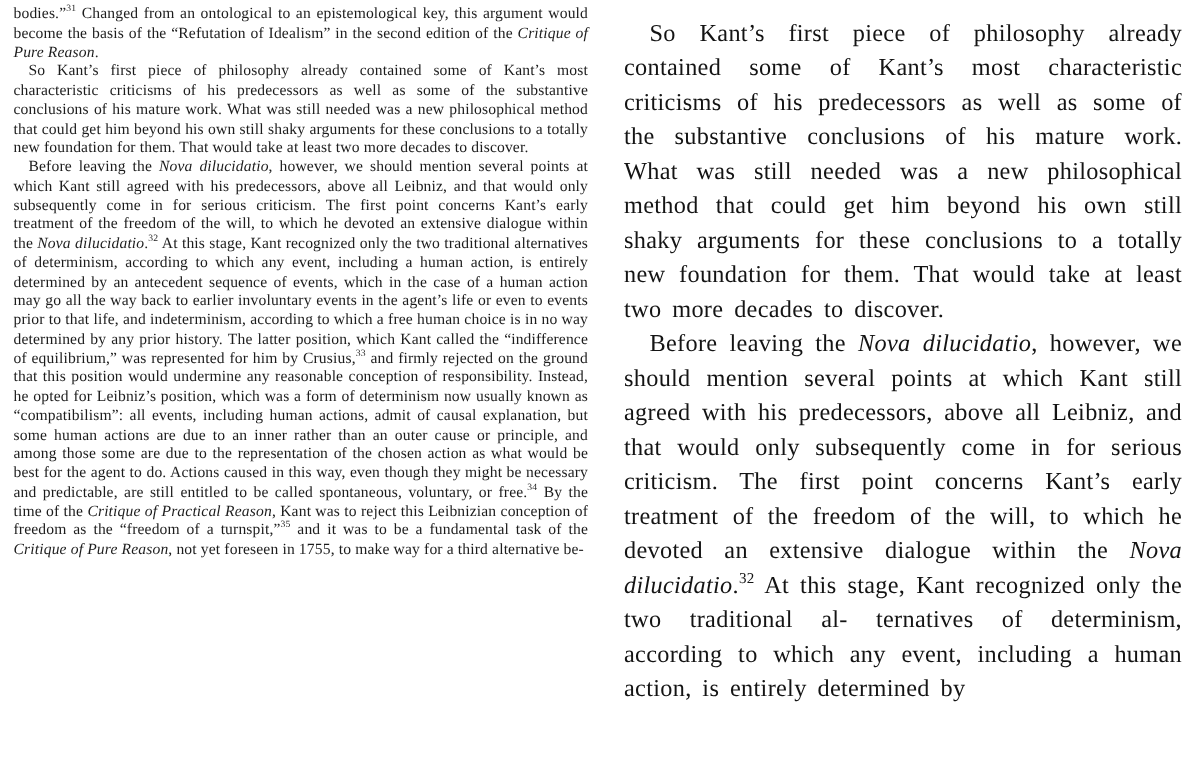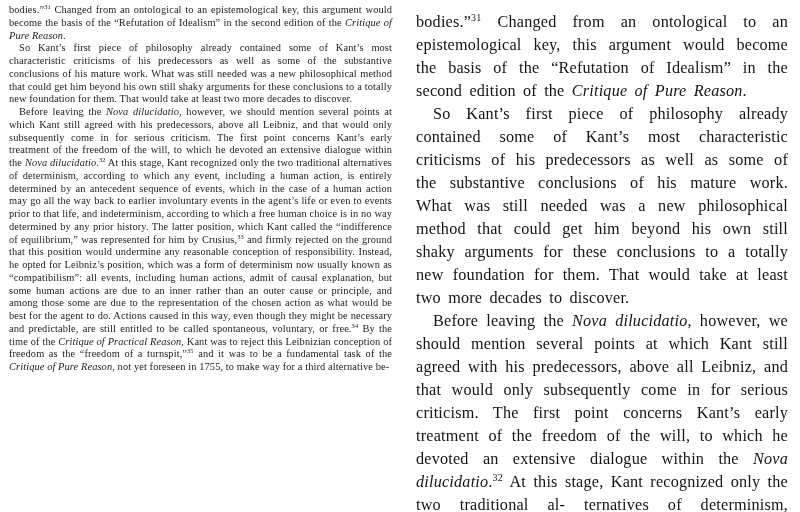--- a/index.html
+++ b/index.html
@@ -56,18 +56,17 @@
 
 <div class="page">
 
   <div class="col col-left">
     <p><span>bodies.”</span><sup>31</sup><span> Changed from an ontological to an epistemological key, this argument would become the basis of the “Refutation of Idealism” in the second edition of the </span><i>Critique of Pure Reason</i><span>.</span></p>
     <p class="indent"><span>So Kant’s first piece of philosophy already contained some of Kant’s most characteristic criticisms of his predecessors as well as some of the substantive conclusions of his mature work. What was still needed was a new philosophical method that could get him beyond his own still shaky arguments for these conclusions to a totally new foundation for them. That would take at least two more decades to discover.</span></p>
     <p class="indent"><span>Before leaving the </span><i>Nova dilucidatio</i><span>, however, we should mention several points at which Kant still agreed with his predecessors, above all Leibniz, and that would only subsequently come in for serious criticism. The first point concerns Kant’s early treatment of the freedom of the will, to which he devoted an extensive dialogue within the </span><i>Nova dilucidatio</i><span>.</span><sup>32</sup><span> At this stage, Kant recognized only the two traditional alternatives of determinism, according to which any event, including a human action, is entirely determined by an antecedent sequence of events, which in the case of a human action may go all the way back to earlier involuntary events in the agent’s life or even to events prior to that life, and indeterminism, according to which a free human choice is in no way determined by any prior history. The latter position, which Kant called the “indifference of equilibrium,” was represented for him by Crusius,</span><sup>33</sup><span> and firmly rejected on the ground that this position would undermine any reasonable conception of responsibility. Instead, he opted for Leibniz’s position, which was a form of determinism now usually known as “compatibilism”: all events, including human actions, admit of causal explanation, but some human actions are due to an inner rather than an outer cause or principle, and among those some are due to the representation of the chosen action as what would be best for the agent to do. Actions caused in this way, even though they might be necessary and predictable, are still entitled to be called spontaneous, voluntary, or free.</span><sup>34</sup><span> By the time of the </span><i>Critique of Practical Reason</i><span>, Kant was to reject this Leibnizian conception of freedom as the “freedom of a turnspit,”</span><sup>35</sup><span> and it was to be a fundamental task of the </span><i>Critique of Pure Reason</i><span>, not yet foreseen in 1755, to make way for a third alternative be-</span></p>
   </div>
 
   <div class="col col-right">
-    <p><span>bodies.”</span><sup>31</sup><span> Changed from an ontological to an epistemological key, this argument would become the basis of the “Refutation of Idealism” in the second edition of the </span><i>Critique of Pure Reason</i><span>.</span></p>
     <p class="indent"><span>So Kant’s first piece of philosophy already contained some of Kant’s most characteristic criticisms of his predecessors as well as some of the substantive conclusions of his mature work. What was still needed was a new philosophical method that could get him beyond his own still shaky arguments for these conclusions to a totally new foundation for them. That would take at least two more decades to discover.</span></p>
     <p class="indent"><span>Before leaving the </span><i>Nova dilucidatio</i><span>, however, we should mention several points at which Kant still agreed with his predecessors, above all Leibniz, and that would only subsequently come in for serious criticism. The first point concerns Kant’s early treatment of the freedom of the will, to which he devoted an extensive dialogue within the </span><i>Nova dilucidatio</i><span>.</span><sup>32</sup><span> At this stage, Kant recognized only the two traditional al- ternatives of determinism, according to which any event, including a human action, is entirely determined by</span></p>
   </div>
 
 </div>
 
 </body></html>

